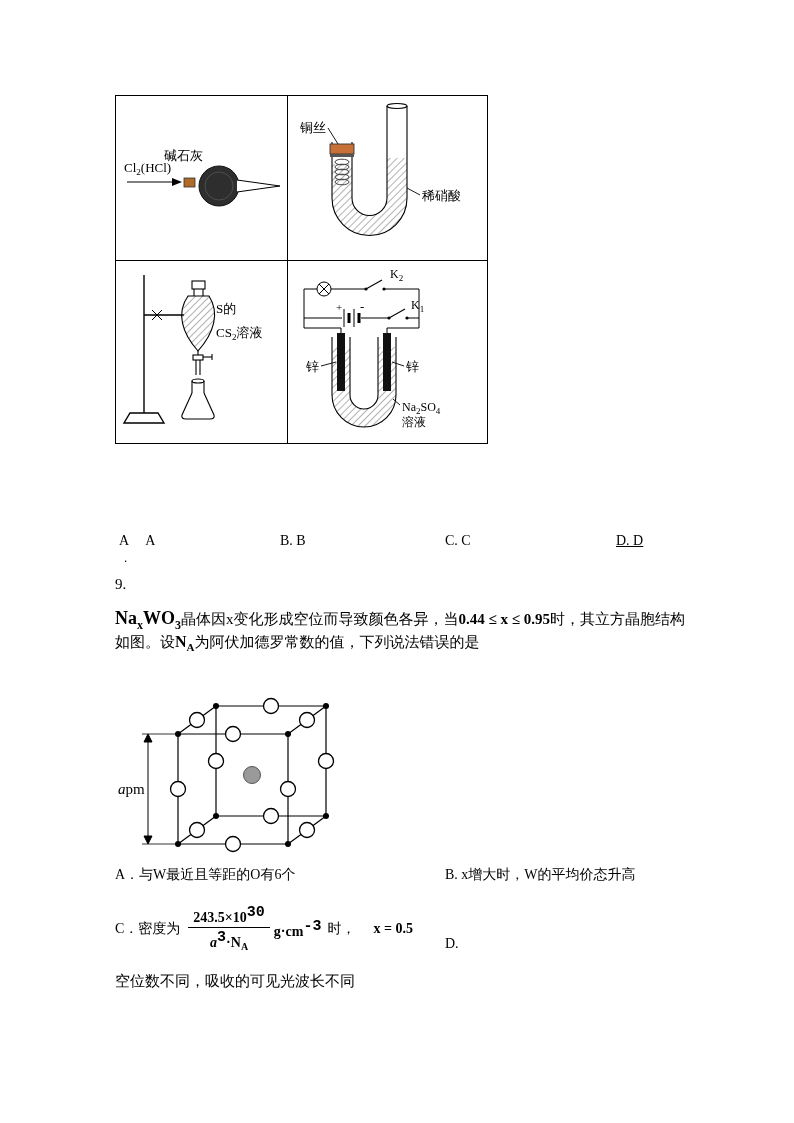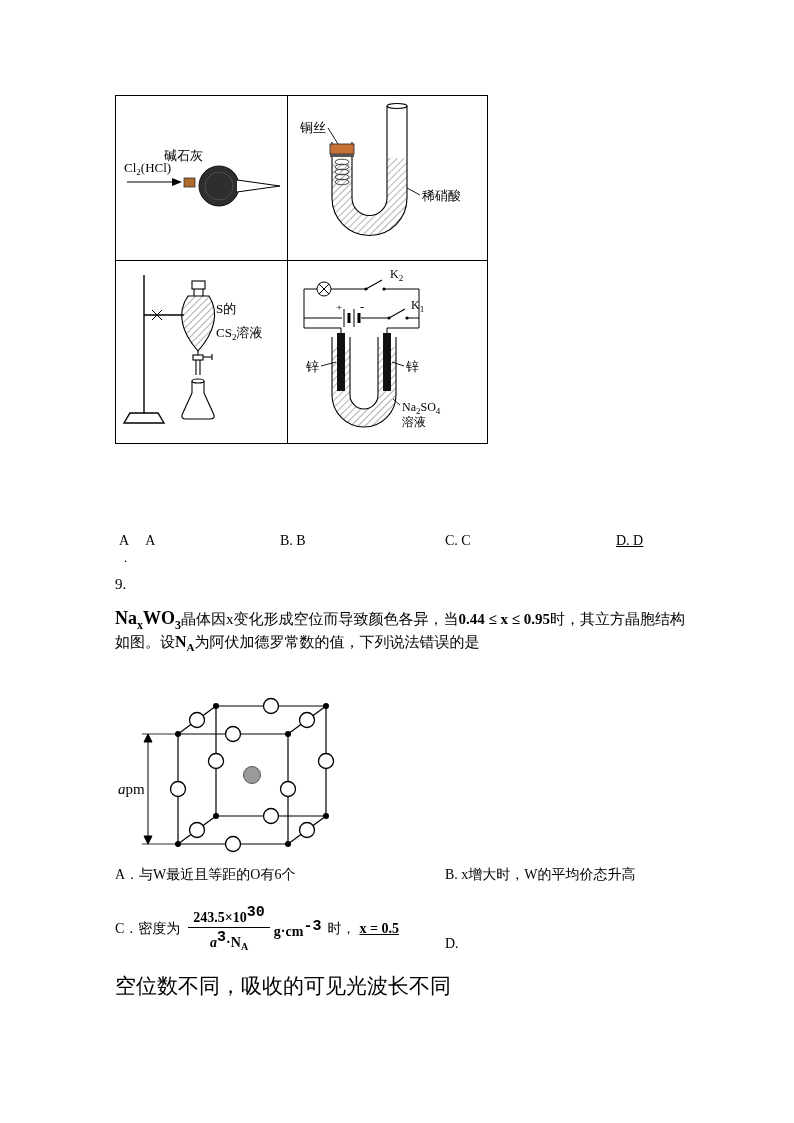--- a/index.html
+++ b/index.html
@@ -56,24 +56,24 @@
 
   .option-c-row { position:absolute; left:115px; top:898px; width:660px; height:62px; display:flex; align-items:center; font-size:14px; }
   .frac { display:inline-flex; flex-direction:column; align-items:center; vertical-align:middle;
           font-weight:bold; font-size:14px; margin:0 4px 0 8px; line-height:1.25; }
   .frac .num { border-bottom:1.6px solid #000; padding:0 5px 1px 5px; }
   .frac .den { padding-top:1px; }
   .frac sup, .unit sup { font-size:15px; font-weight:bold;font-family:Liberation Mono, monospace; }
   .frac sub { font-size:10px; font-weight:bold; }
   .frac .it { font-style:italic; }
   .unit { font-weight:bold; margin-right:6px; }
-  .c-value { font-weight:bold; margin-left:4px;text-decoration:underline; }
+  .c-value { font-weight:bold; margin-left:18px; }
   .opt-d-label { position:absolute; left:330px; top:38px; font-size:14px; }
 
-  .option-d-line { position:absolute; left:115px; top:972px; font-size:21px; }
+  .option-d-line { position:absolute; left:115px; top:972px; font-size:15px; }
 </style>
 </head>
 <body>
 
 <table class="apparatus-table">
   <tbody>
       <tr>
     <td class="cell-diagram cell-a">
       <svg width="163" height="156" viewBox="0 0 163 156">
         <g>

